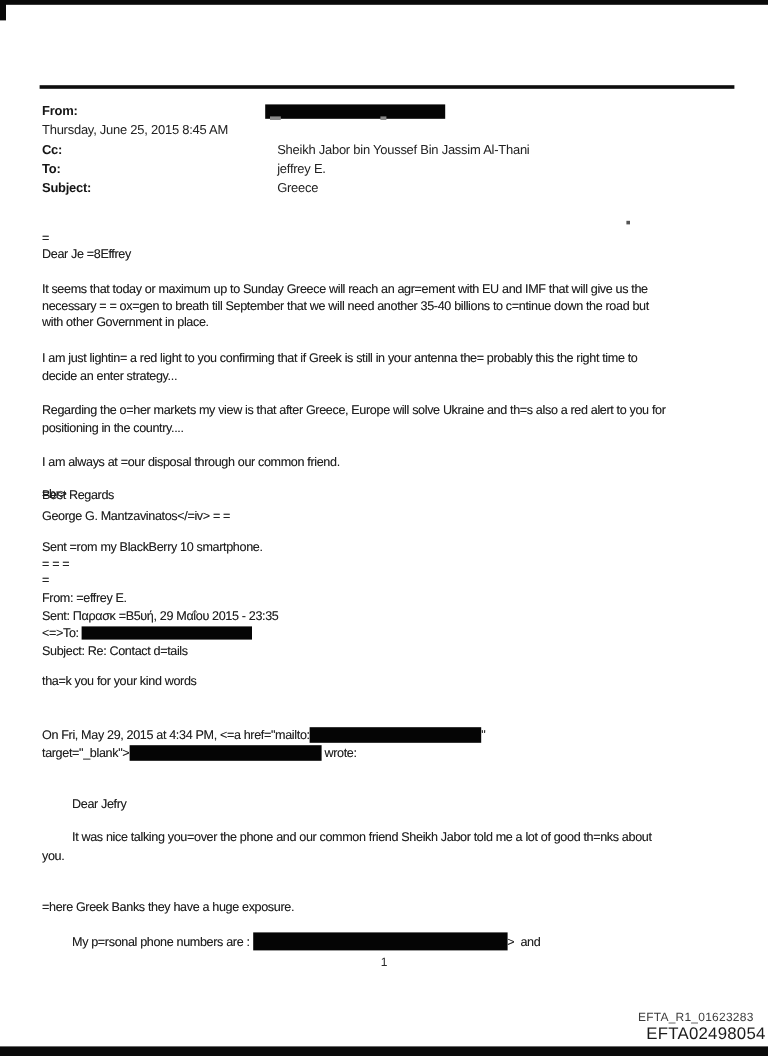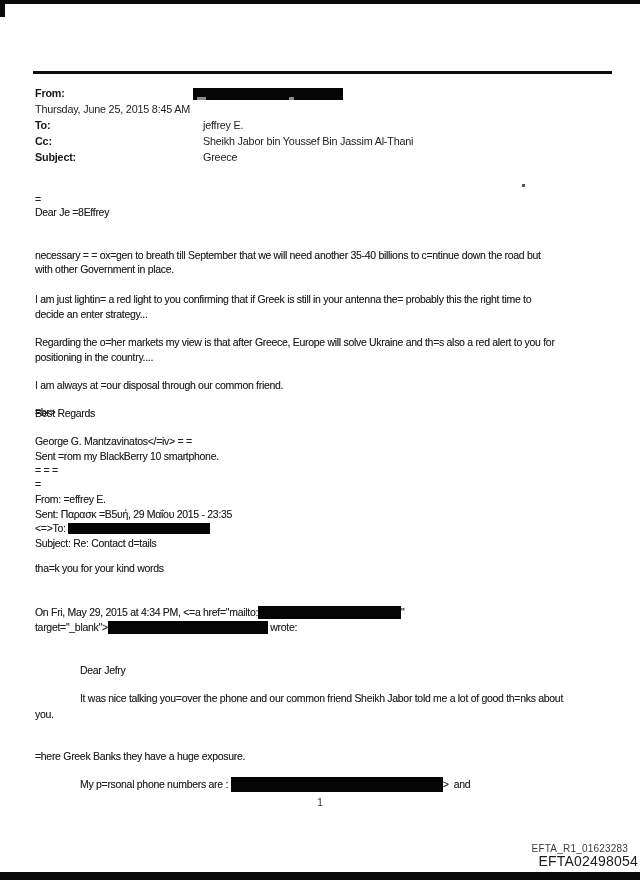--- a/index.html
+++ b/index.html
@@ -9,34 +9,34 @@
     color:#1f1f1f;
   }
   
   .edge-top{position:absolute;left:0;top:0;width:640px;height:4px;background:#0a0a0a;}
   .edge-corner{position:absolute;left:0;top:0;width:5px;height:17px;background:#0a0a0a;}
   .edge-bottom{position:absolute;left:0;bottom:0;width:640px;height:8px;background:#0a0a0a;}
   .dot-artifact{position:absolute;left:522px;top:184px;width:3px;height:3px;background:#555;}
   
   .rule{position:absolute;left:33px;top:71px;width:579px;height:3px;background:#0d0d0d;}
   .hdr{position:absolute;left:35px;top:85px;width:580px;font-size:10.8px;letter-spacing:-0.2px;}
-  .hdr-row{display:flex;height:16px;line-height:16px;}
+  .hdr-row{display:flex;height:16px;line-height:16px;gap:28px;}
   .hdr-label{width:168px;font-weight:bold;color:#161616;}
   .hdr-value{white-space:pre;position:relative;color:#222;}
   .redact{display:inline-block;background:#050505;vertical-align:-2px;}
   .redact-from{width:150px;height:12px;margin-left:-10px;vertical-align:-3px;}
   .desc-mark{position:absolute;background:#8a8a8a;}
   .desc-a{left:-6px;top:12px;width:9px;height:3px;}
   .desc-b{left:86px;top:12px;width:5px;height:3px;}
   
   .bl{
     position:absolute;left:35px;white-space:pre;font-size:10.5px;letter-spacing:-0.3px;
     line-height:13px;color:#202020;text-shadow:0 0 .5px rgba(0,0,0,0.35);
   }
-  .indent{left:60px;margin-left:20px;}
+  .indent{left:60px;}
   .redact-to{width:142px;height:11px;vertical-align:-2px;}
   .redact-mail{width:143px;height:13px;vertical-align:-3px;}
   .redact-target{width:160px;height:13px;vertical-align:-3px;}
   .redact-phone{width:212px;height:15px;vertical-align:-4px;}
   .pgnum{position:absolute;left:0;top:797px;width:640px;text-align:center;font-size:10px;color:#2a2a2a;}
   
   .bates1{position:absolute;right:12px;top:843px;font-size:10px;letter-spacing:0.2px;color:#3c3c3c;}
   .bates2{position:absolute;right:2px;top:853px;font-size:14px;letter-spacing:0.2px;color:#1c1c1c;}
 </style>
 </head>
@@ -51,50 +51,51 @@
   <div class="rule"></div>
   <div class="hdr">
     <div class="hdr-row">
       <span class="hdr-label">From:</span>
       <span class="hdr-value"><span class="redact redact-from"></span><span class="desc-mark desc-a"></span><span class="desc-mark desc-b"></span></span>
     </div>
     <div class="hdr-row">
       <span class="hdr-value">Thursday, June 25, 2015 8:45 AM</span>
     </div>
     <div class="hdr-row">
+      <span class="hdr-label">Cc:</span>
+      <span class="hdr-value">Sheikh Jabor bin Youssef Bin Jassim Al-Thani</span>
+    </div>
+    <div class="hdr-row">
       <span class="hdr-label">To:</span>
       <span class="hdr-value">jeffrey E.</span>
-    </div>
-    <div class="hdr-row">
-      <span class="hdr-label">Cc:</span>
-      <span class="hdr-value">Sheikh Jabor bin Youssef Bin Jassim Al-Thani</span>
     </div>
     <div class="hdr-row">
       <span class="hdr-label">Subject:</span>
       <span class="hdr-value">Greece</span>
     </div>
   </div>
 
   <div class="bl" style="top:193px">=</div>
   <div class="bl" style="top:206px">Dear Je =8Effrey</div>
 
+  <div class="bl" style="top:235px">It seems that today or maximum up to Sunday Greece will reach an agr=ement with EU and IMF that will give us the</div>
   <div class="bl" style="top:249px">necessary = = ox=gen to breath till September that we will need another 35-40 billions to c=ntinue down the road but</div>
   <div class="bl" style="top:263px">with other Government in place.</div>
 
   <div class="bl" style="top:293px">I am just lightin= a red light to you confirming that if Greek is still in your antenna the= probably this the right time to</div>
   <div class="bl" style="top:308px">decide an enter strategy...</div>
 
   <div class="bl" style="top:336px">Regarding the o=her markets my view is that after Greece, Europe will solve Ukraine and th=s also a red alert to you for</div>
   <div class="bl" style="top:351px">positioning in the country....</div>
 
   <div class="bl" style="top:379px">I am always at =our disposal through our common friend.</div>
   <div class="bl" style="top:406px">=br&gt;</div>
   <div class="bl" style="top:407px">Best Regards</div>
 
-  <div class="bl" style="top:435px">George G. Mantzavinatos&lt;/=iv&gt; = =</div>
+  <div class="bl" style="top:424px">George G. Mantzavinatos&lt;/=iv&gt; = =</div>
   <div class="bl" style="top:450px">Sent =rom my BlackBerry 10 smartphone.</div>
   <div class="bl" style="top:464px">= = =</div>
   <div class="bl" style="top:478px">=</div>
 
   <div class="bl" style="top:493px">From: =effrey E.</div>
   <div class="bl" style="top:508px">Sent: Παρασκ =Β5υή, 29 Μαΐου 2015 - 23:35</div>
   <div class="bl" style="top:522px"><span>&lt;=&gt;To: </span><span class="redact redact-to"></span><span></span></div>
   <div class="bl" style="top:537px">Subject: Re: Contact d=tails</div>
 
   <div class="bl" style="top:562px">tha=k you for your kind words</div>

